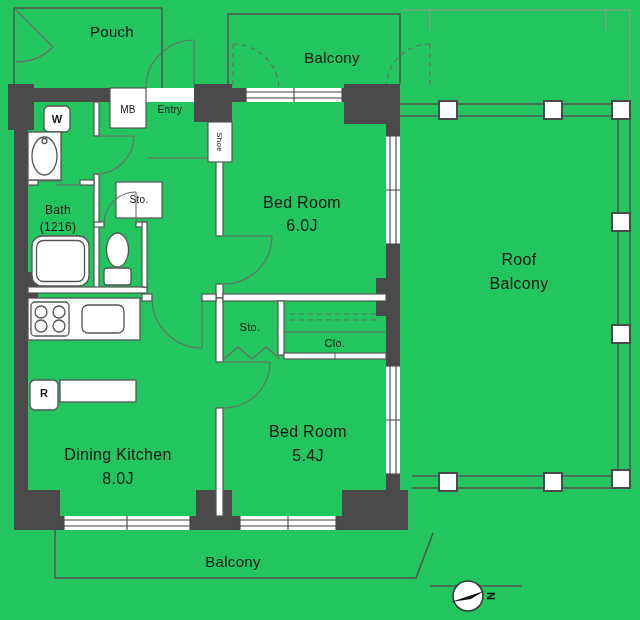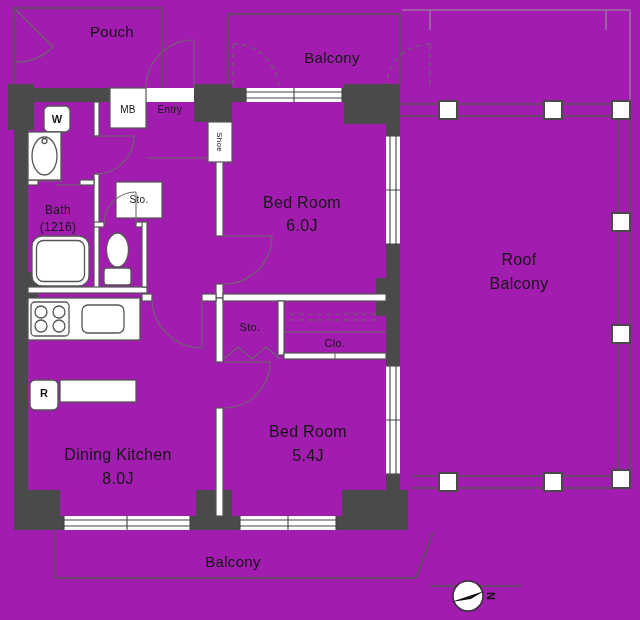--- a/index.html
+++ b/index.html
@@ -1,16 +1,16 @@
 <!DOCTYPE html>
 <html><head>
 <meta charset="utf-8">
 <style>
   html,body{margin:0;padding:0;background:#fff;}
-  .stage{position:relative;width:640px;height:620px;background:#a21caf;overflow:hidden;}
+  .stage{position:relative;width:640px;height:620px;background:#22c55e;overflow:hidden;}
   svg{display:block;}
   .wall{fill:#4a4a4a;stroke:none;}
   .thin{stroke:#555;stroke-width:1.5;fill:none;}
   .thin-light{stroke:#9a9a9a;stroke-width:1;fill:none;}
   .part{fill:#fff;stroke:#555;stroke-width:1.2;}
   .fix{fill:#fff;stroke:#555;stroke-width:1.3;}
   .win{fill:#fff;stroke:none;}
   .winline{stroke:#444;stroke-width:1.1;fill:none;}
   .door{stroke:#6a6a6a;stroke-width:1.1;fill:none;}
   .dash{stroke:#6a6a6a;stroke-width:1.1;fill:none;stroke-dasharray:5 4;}

